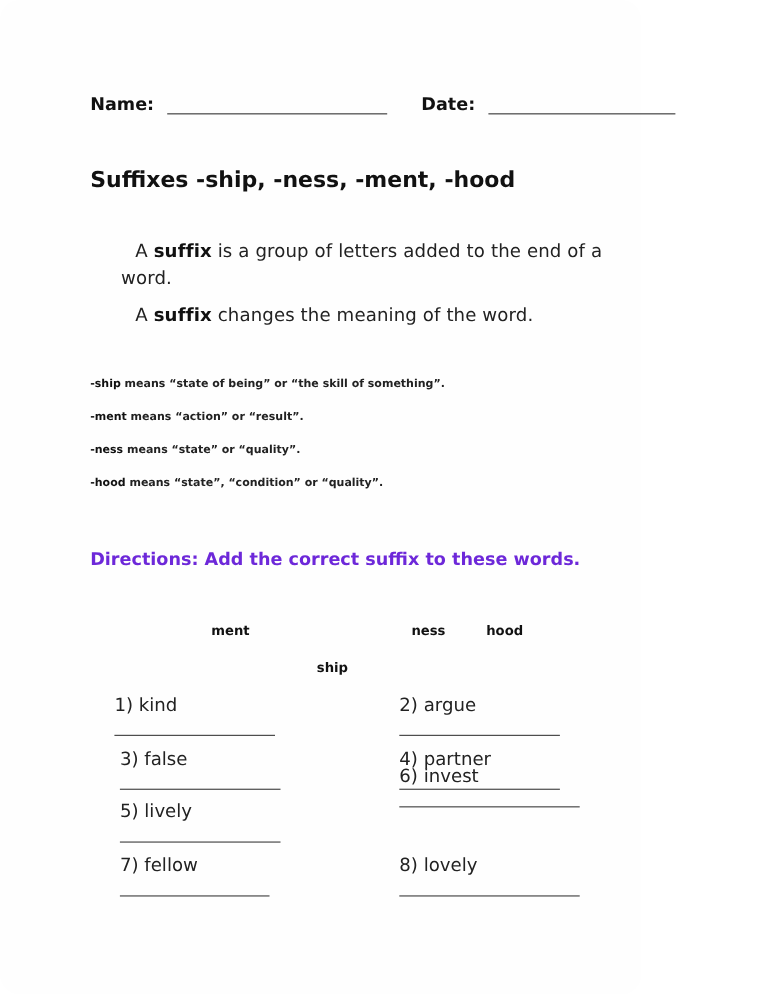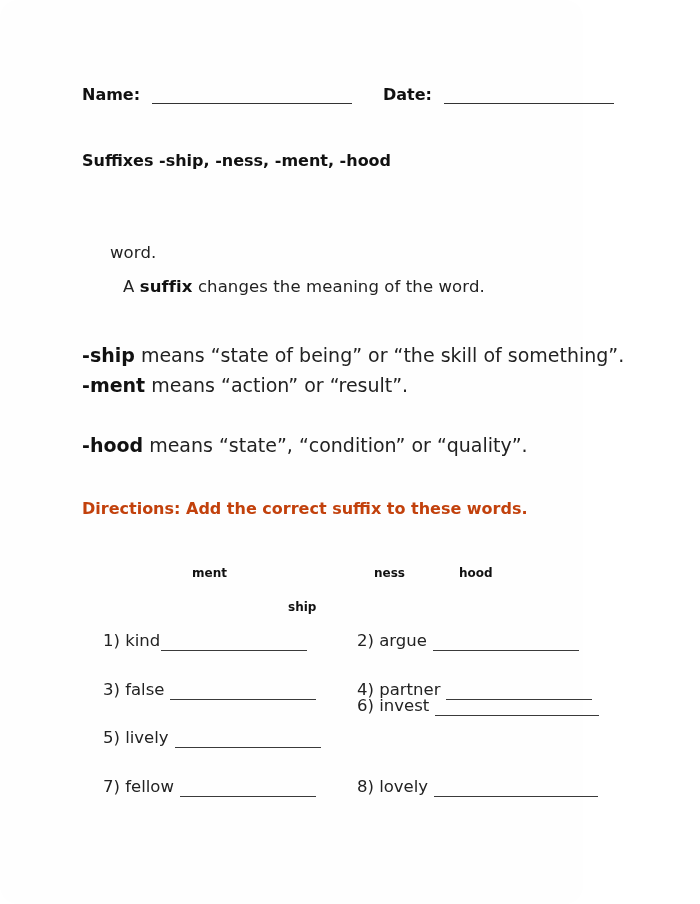--- a/index.html
+++ b/index.html
@@ -38,55 +38,57 @@
       outline: none;
       height: 16px;
       padding: 0;
       margin: 0;
       vertical-align: baseline;
       font-family: "DejaVu Sans", "Liberation Sans", sans-serif;
       font-size: 15px;
     }
 
     .title {
-      font-size: 16px;
+      font-size: 20px;
       font-weight: bold;
       color: #111;
     }
 
     .intro {
       font-size: 16.5px;
       color: #222;
       letter-spacing: 0.1px;
     }
     .intro b { color: #111; }
 
     .def {
-      font-size: 19px;
+      font-size: 10px;
       color: #222;
+      font-weight: bold;
     }
     .def b { color: #111; }
 
     .directions {
       font-size: 16px;
       font-weight: bold;
-      color: #c2410c;
+      color: #6d28d9;
     }
 
     .bank-word {
       font-size: 12px;
       font-weight: bold;
       color: #111;
     }
 
     .ex {
       font-size: 16.5px;
       color: #222;
       display: flex;
       align-items: baseline;
+      flex-direction: column;
     }
     .ex .blank {
       height: 18px;
       border-bottom: 1.2px solid #3a3a3a;
     }
   </style>
 </head>
 <body>
 
 <div class="page">
@@ -95,41 +97,47 @@
     <span>Name:</span>
     <input class="blank" style="width: 200px; margin-left: 6px;" type="text" value="">
   </div>
   <div class="abs hdr-label" style="left:383px; top:85px;">
     <span>Date:</span>
     <input class="blank" style="width: 170px; margin-left: 6px;" type="text" value="">
   </div>
 
   <div class="abs title" style="left:82px; top:151px;">Suffixes -ship, -ness, -ment, -hood</div>
 
+  <div class="abs intro" style="left:123px; top:219px;">
+    <span>A </span><b>suffix</b><span> is a group of letters added to the end of a</span>
+  </div>
   <div class="abs intro" style="left:82px; top:243px;margin-left:28px;">word.</div>
   <div class="abs intro" style="left:123px; top:277px;">
     <span>A </span><b>suffix</b><span> changes the meaning of the word.</span>
   </div>
 
   <div class="abs def" style="left:82px; top:344px;">
     <b>-ship</b><span> means “state of being” or “the skill of something”.</span>
   </div>
   <div class="abs def" style="left:82px; top:374px;">
     <b>-ment</b><span> means “action” or “result”.</span>
   </div>
+  <div class="abs def" style="left:82px; top:404px;">
+    <b>-ness</b><span> means “state” or “quality”.</span>
+  </div>
   <div class="abs def" style="left:82px; top:434px;">
     <b>-hood</b><span> means “state”, “condition” or “quality”.</span>
   </div>
 
   <div class="abs directions" style="left:82px; top:499px;">Directions: Add the correct suffix to these words.</div>
 
   <div class="abs bank-word" style="left:192px; top:566px;">ment</div>
   <div class="abs bank-word" style="left:288px; top:566px;margin-top:34px;">ship</div>
   <div class="abs bank-word" style="left:374px; top:566px;">ness</div>
-  <div class="abs bank-word" style="left:459px; top:566px;">hood</div>
+  <div class="abs bank-word" style="left:442px; top:566px;">hood</div>
 
   <div class="abs ex" style="left:103px; top:631px;">
     <span>1) kind</span>
     <input class="blank" style="width: 146px; margin-left: 1px;" type="text" value="">
   </div>
   <div class="abs ex" style="left:357px; top:631px;justify-content:center;">
     <span>2) argue</span>
     <input class="blank" style="width: 146px; margin-left: 6px;" type="text" value="">
   </div>
 

